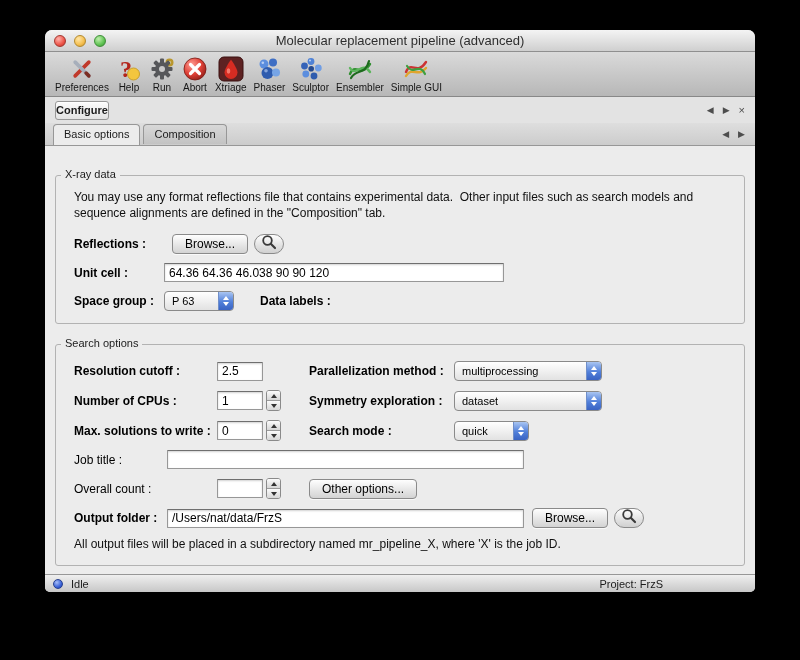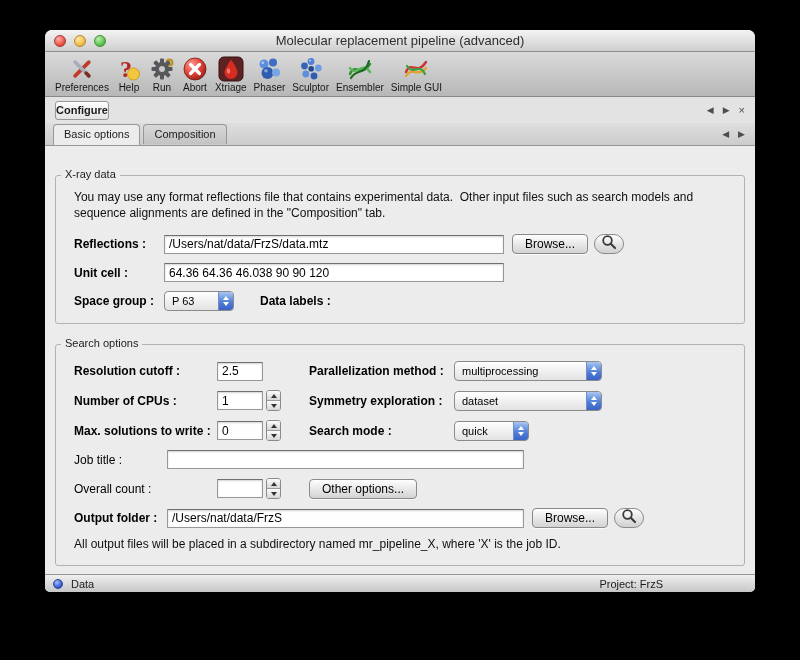--- a/index.html
+++ b/index.html
@@ -266,21 +266,20 @@
 
   <div class="page">
 
     <div class="group">
       <span class="group-title">X-ray data</span>
       <div class="desc">You may use any format reflections file that contains experimental data.  Other input files such as search models and
 sequence alignments are defined in the "Composition" tab.</div>
 
       <div class="row">
         <span class="lbl b lbl-w90">Reflections :</span>
-        <input class="text-input w340" value="/Users/nat/data/FrzS/data.mtz" style="">
         <button class="btn">Browse...</button>
         <div class="mag-btn">
           <span>
             <svg width="16" height="16" viewBox="0 0 16 16">
               <circle cx="6.5" cy="6.5" r="4.3" fill="none" stroke="#3a3a3a" stroke-width="1.8"></circle>
               <line x1="10" y1="10" x2="14" y2="14" stroke="#3a3a3a" stroke-width="2.2" stroke-linecap="round"></line>
             </svg>
           </span>
         </div>
       </div>
@@ -402,17 +401,17 @@
         </div>
       </div>
 
       <div class="note">All output files will be placed in a subdirectory named mr_pipeline_X, where 'X' is the job ID.</div>
     </div>
 
   </div>
 
   <div class="statusbar">
     <div class="status-dot"></div>
-    <span>Data</span>
+    <span>Idle</span>
     <span class="project">Project: FrzS</span>
   </div>
 
 </div>
 
 </body></html>

